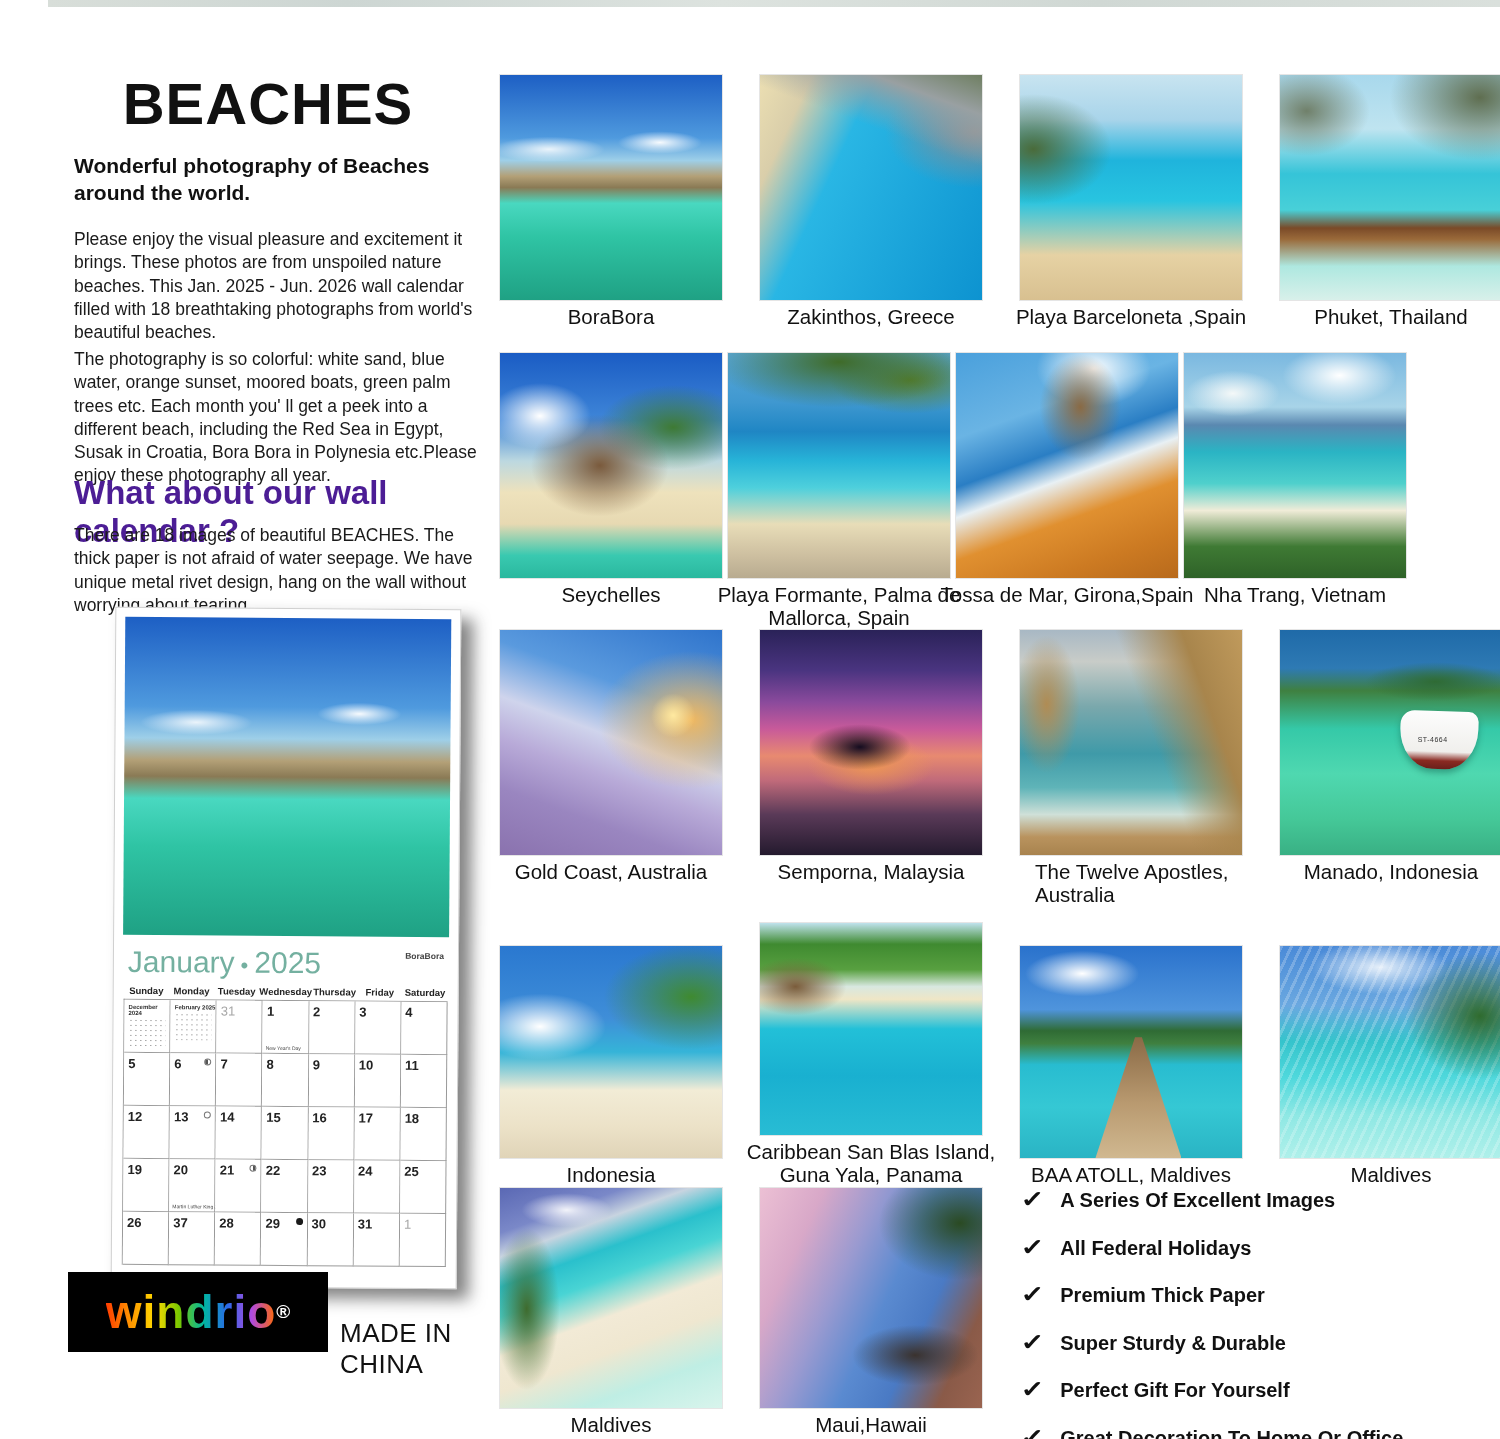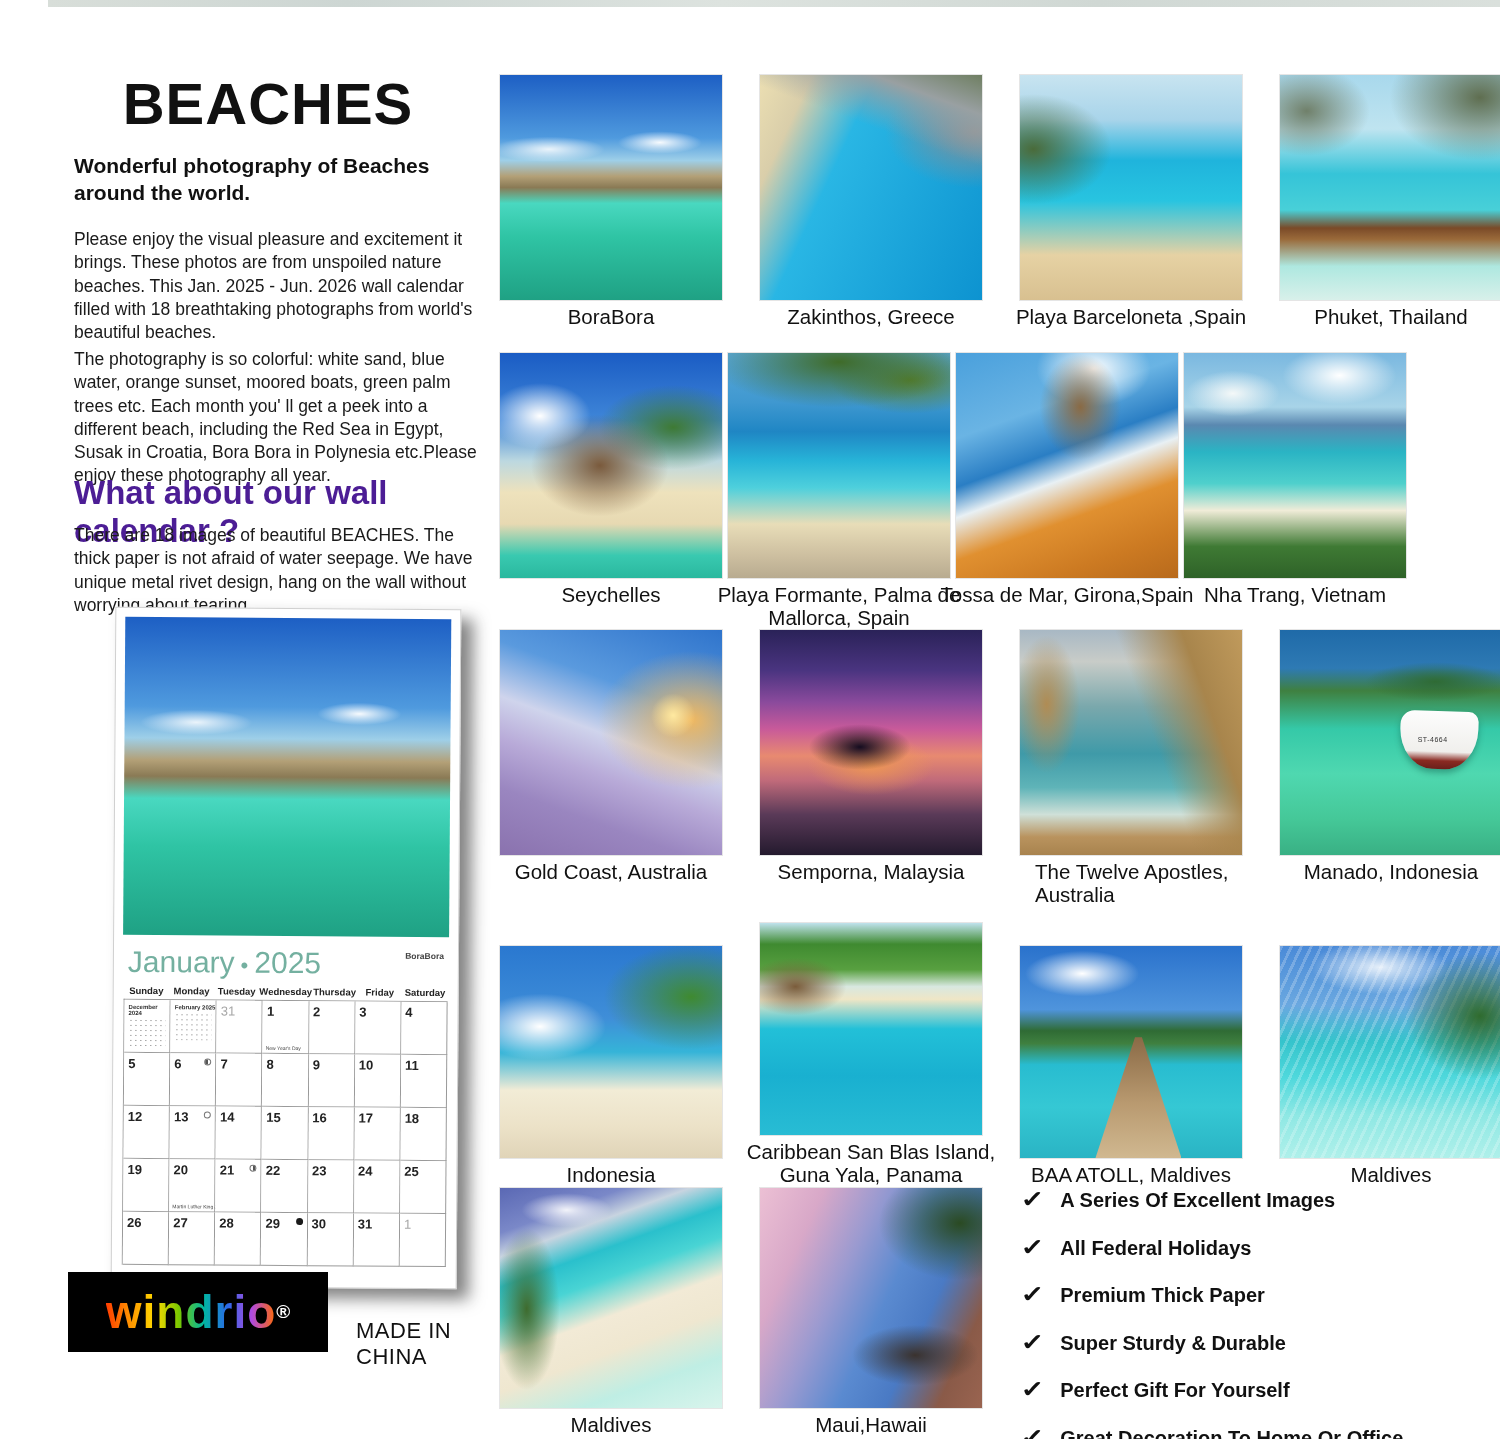--- a/index.html
+++ b/index.html
@@ -49,21 +49,21 @@
   .mini-dots { height:28px; margin:0 4px 0 0;
     background-image:radial-gradient(circle,#777 .7px,transparent 1px); background-size:5px 5px; }
 
   
   .logo-box { position:absolute; left:0; top:1272px; width:260px; height:80px; background:#000;
     display:flex; align-items:center; justify-content:center; }
   .logo-text { font-size:46px; font-weight:bold;
     background:linear-gradient(90deg,#ff3c00,#ff9500,#ffd900,#7ac800,#00b8a0,#2a6ae8,#b04ae0,#ff6a00);
     -webkit-background-clip:text; background-clip:text; color:transparent; letter-spacing:1px; }
   .logo-reg { color:#fff; font-size:19px; vertical-align:22px; font-weight:bold; }
-  .made-in { position:absolute; left:288px; top:1318px; font-size:22px; color:#111; letter-spacing:.5px; }
+  .made-in { position:absolute; left:272px; top:1318px; font-size:26px; color:#111; letter-spacing:.5px; }
 
   
   .photo-row { position:absolute; left:452px; width:1048px; display:flex; gap:38px; }
   .row1 { top:75px; }  .row2 { top:353px;gap:6px; }  .row3 { top:630px; }  .row4 { top:923px;align-items:flex-end; }  .row5 { top:1188px; }
   .card { width:222px; }
   .photo { width:222px; position:relative; overflow:hidden; box-shadow:0 0 0 1px rgba(0,0,0,.10); }
   .row1 .photo, .row2 .photo, .row3 .photo { height:225px; }
   .row4 .photo { height:212px; }
   .row5 .photo { height:220px; }
   .caption { width:268px; margin:6px 0 0 -23px; text-align:center;
@@ -214,21 +214,21 @@
           <div class="cal-cell"><span class="cal-num">17</span></div>
           <div class="cal-cell"><span class="cal-num">18</span></div>
           <div class="cal-cell"><span class="cal-num">19</span></div>
           <div class="cal-cell"><span class="cal-num">20</span><div class="cal-note">Martin Luther King Jr. Day</div></div>
           <div class="cal-cell"><span class="cal-num">21</span><span class="moon moon-last-quarter"></span></div>
           <div class="cal-cell"><span class="cal-num">22</span></div>
           <div class="cal-cell"><span class="cal-num">23</span></div>
           <div class="cal-cell"><span class="cal-num">24</span></div>
           <div class="cal-cell"><span class="cal-num">25</span></div>
           <div class="cal-cell"><span class="cal-num">26</span></div>
-          <div class="cal-cell"><span class="cal-num">27</span></div>
+          <div class="cal-cell"><span class="cal-num">37</span></div>
           <div class="cal-cell"><span class="cal-num">28</span></div>
           <div class="cal-cell"><span class="cal-num">29</span><span class="moon moon-new"></span></div>
           <div class="cal-cell"><span class="cal-num">30</span></div>
           <div class="cal-cell"><span class="cal-num">31</span></div>
           <div class="cal-cell"><span class="cal-num muted">1</span></div>
         </div>
     </div>
 
     <div class="logo-box">
       <span class="logo-text">windrio</span>

